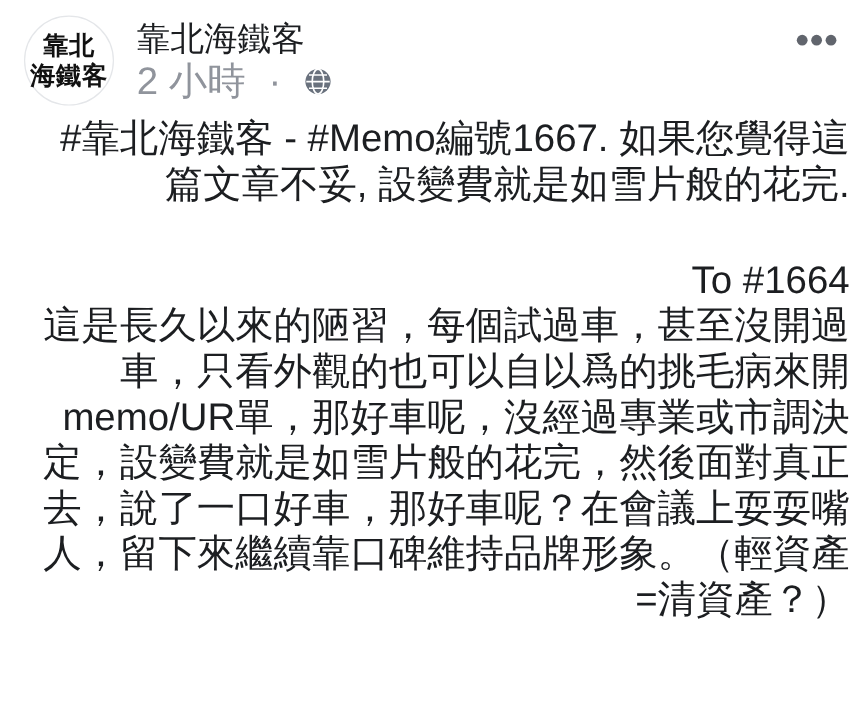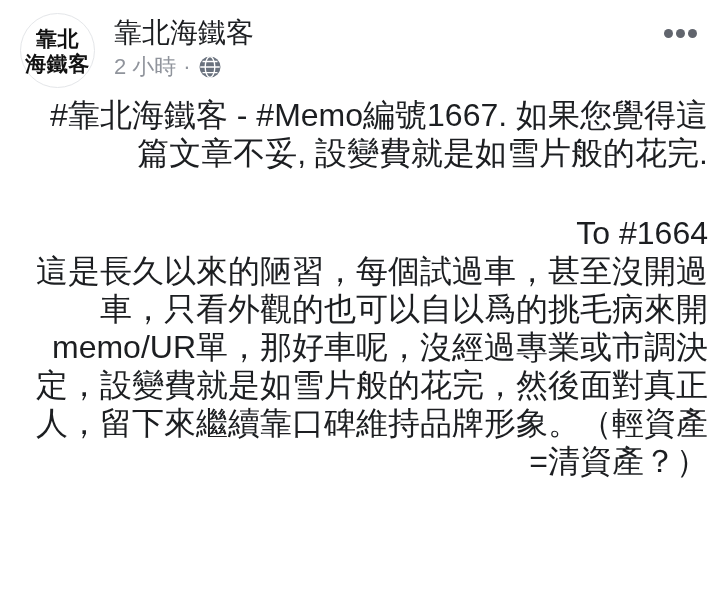--- a/index.html
+++ b/index.html
@@ -39,21 +39,21 @@
     color: #111; letter-spacing: 0.5px; white-space: nowrap;
   }
   .header-meta { position: absolute; left: 114px; top: 16px; }
   .page-name {
     font-size: 28px; font-weight: normal; color: var(--text-primary);
     line-height: 34px; cursor: pointer; white-space: nowrap;
   }
   .post-meta {
     margin-top: 3px;
     display: flex; align-items: center;
-    font-size: 22px; color: var(--text-secondary); line-height: 28px;
+    font-size: 32px; color: var(--text-secondary); line-height: 28px; gap: 12px;
   }
   .timestamp { cursor: pointer; white-space: pre; }
   .dot-sep { margin: 0 7px; color: var(--text-secondary); }
   .globe { width: 24px; height: 24px; display: inline-block; }
   .more-btn {
     position: absolute; right: 16px; top: 18px;
     width: 48px; height: 30px;
     display: flex; align-items: center; justify-content: center;
     gap: 3px; cursor: pointer;
   }
@@ -111,17 +111,18 @@
 
   <div class="post-body">
     <div class="line">#靠北海鐵客 - #Memo編號1667. 如果您覺得這</div>
     <div class="line">篇文章不妥, 設變費就是如雪片般的花完.</div>
     <div class="line blank"></div>
     <div class="line">To #1664</div>
     <div class="line">這是長久以來的陋習，每個試過車，甚至沒開過</div>
     <div class="line">車，只看外觀的也可以自以爲的挑毛病來開</div>
     <div class="line">memo/UR單，那好車呢，沒經過專業或市調決</div>
     <div class="line">定，設變費就是如雪片般的花完，然後面對真正</div>
+    <div class="line">去，說了一口好車，那好車呢？在會議上耍耍嘴</div>
     <div class="line">人，留下來繼續靠口碑維持品牌形象。（輕資產</div>
     <div class="line">=清資產？）</div>
   </div>
 
 </div>
 
 </body></html>

